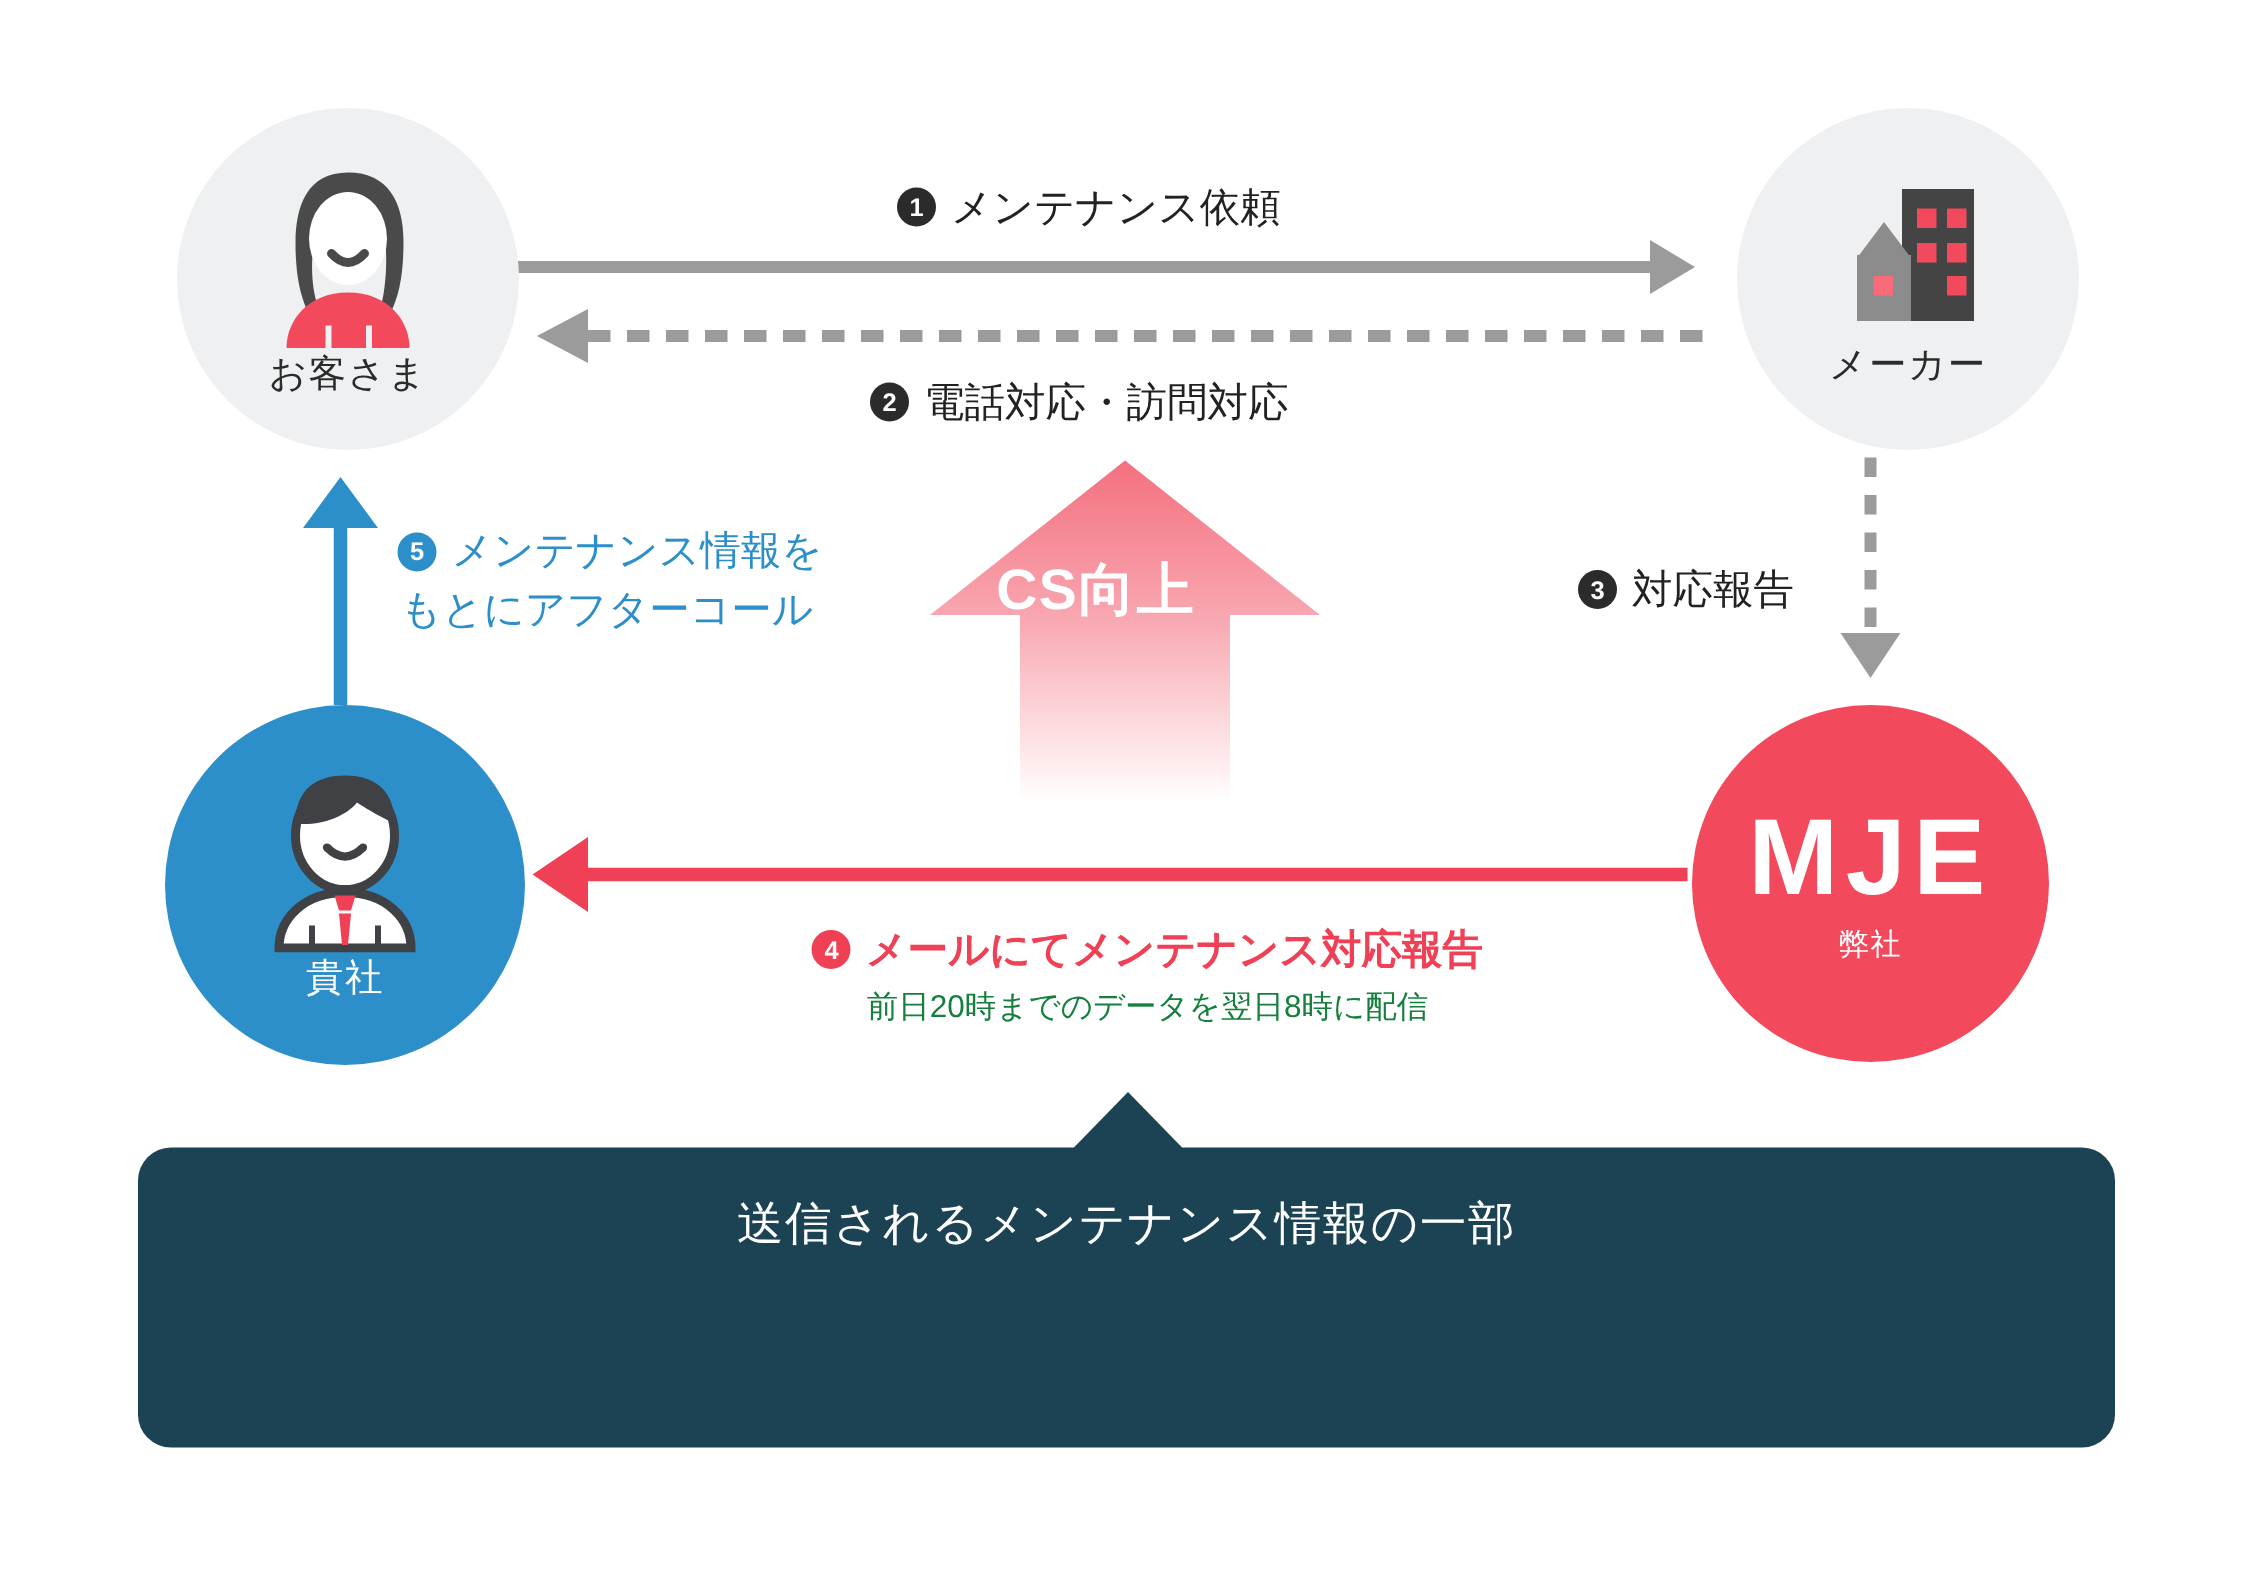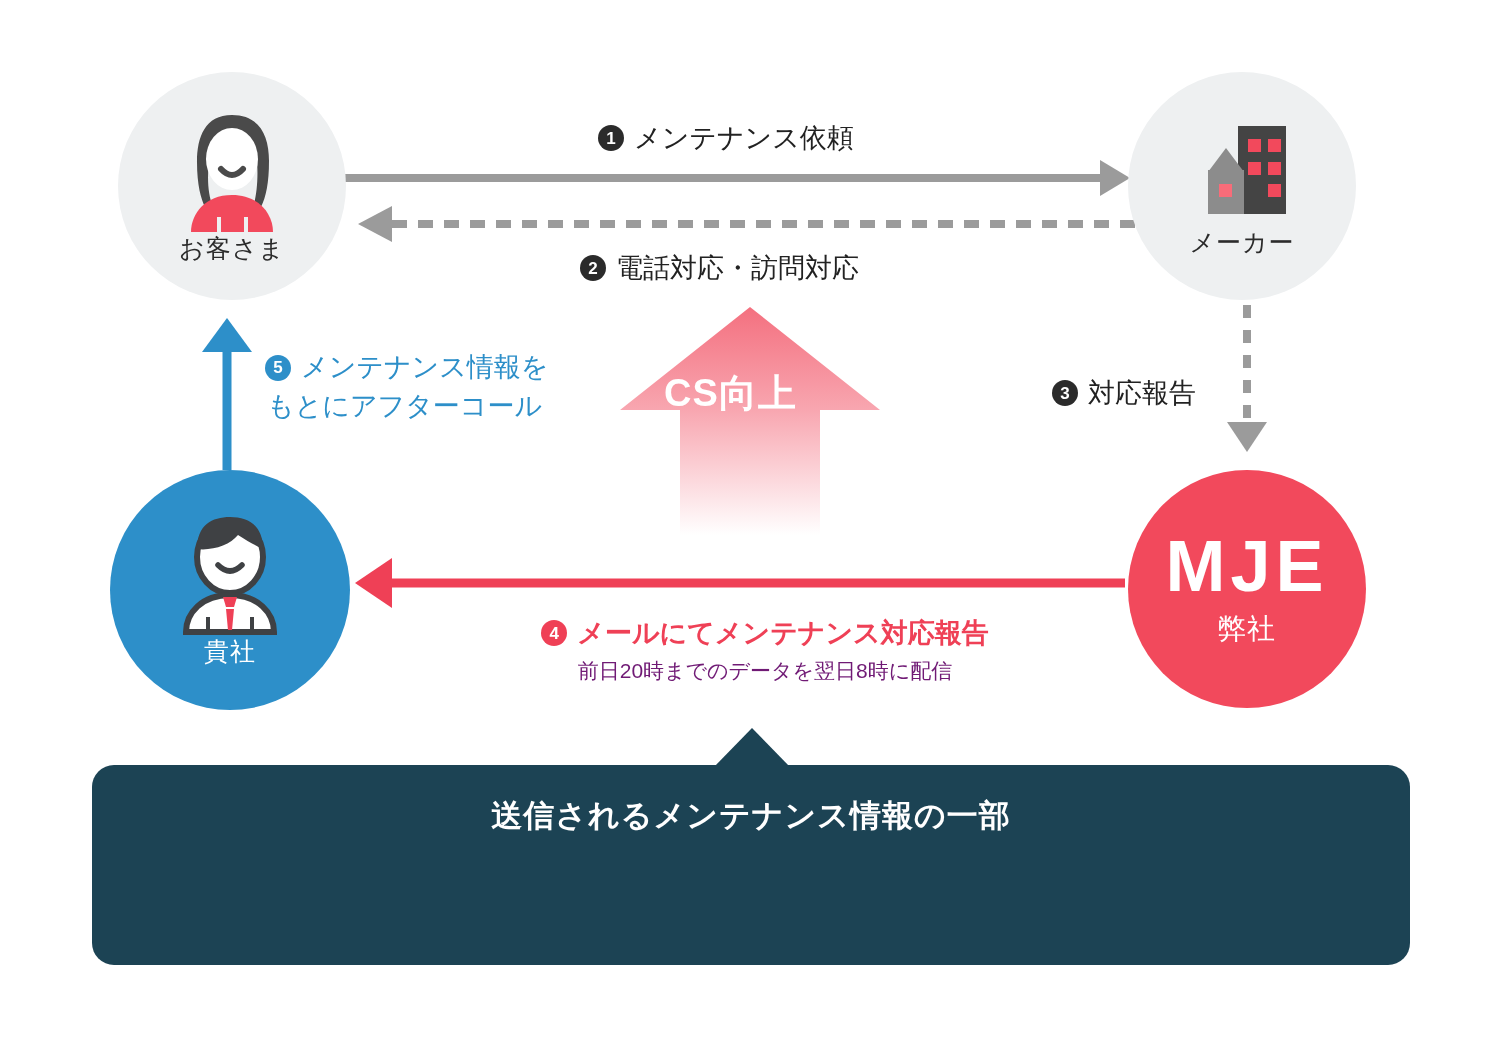--- a/index.html
+++ b/index.html
@@ -10,26 +10,26 @@
   .node{position:absolute;border-radius:50%;display:flex;flex-direction:column;
         align-items:center;justify-content:center;}
   .node-grey{background:#eef0f1;text-align:center;}
   .node-blue{background:#2d8fc9;}
   .node-red{background:#f2495c;}
 
   .node-label{font-size:25px;color:#2b2b2b;letter-spacing:1px;}
   .node-label.on-color{color:#ffffff;}
 
   #customer{left:118px;top:72px;width:228px;height:228px;}
-  #maker{left:1128px;top:72px;width:228px;height:228px;}
+  #maker{left:1158px;top:72px;width:228px;height:228px;}
   #yoursha{left:110px;top:470px;width:240px;height:240px;}
   #mje{left:1128px;top:470px;width:238px;height:238px;}
 
   .mje-text{font-size:72px;font-weight:bold;color:#ffffff;letter-spacing:5px;line-height:1;}
-  .mje-sub{font-size:28px;color:#ffffff;margin-top:8px;letter-spacing:1px;}
+  .mje-sub{font-size:20px;color:#ffffff;margin-top:8px;letter-spacing:1px;}
 
   
   .badge{display:inline-flex;align-items:center;justify-content:center;
          width:26px;height:26px;border-radius:50%;color:#fff;font-size:17px;
          font-weight:bold;line-height:1;vertical-align:middle;flex:0 0 auto;}
   .badge-dark{background:#2b2b2b;}
   .badge-blue{background:#2d8fc9;}
   .badge-red{background:#ef4056;}
 
   
@@ -41,34 +41,34 @@
   #label3{left:1052px;top:375px;}
 
   #label5{position:absolute;left:265px;top:348px;color:#2d8fc9;font-size:27px;
           line-height:1.45;width:380px;}
   #label5 .l5row{display:flex;align-items:center;gap:10px;}
   #label5 .l5row2{padding-left:2px;}
 
   #label4{position:absolute;left:505px;top:615px;width:520px;text-align:center;}
   #label4 .l4main{display:flex;align-items:center;justify-content:center;gap:10px;
                   color:#ef4056;font-size:27px;font-weight:bold;white-space:nowrap;}
-  #label4 .l4sub{margin-top:6px;font-size:21px;color:#701a75;}
+  #label4 .l4sub{margin-top:6px;font-size:21px;color:#15803d;}
 
   
   #arrows{position:absolute;left:0;top:0;width:1500px;height:1060px;}
 
   
   #cs-text{position:absolute;left:598px;top:368px;width:265px;text-align:center;
            font-size:38px;font-weight:bold;color:#ffffff;letter-spacing:1px;}
 
   
   #panel{position:absolute;left:92px;top:765px;width:1318px;height:200px;
          background:#1c4354;border-radius:22px;}
   #panel-title{position:absolute;left:0;top:30px;width:100%;text-align:center;
-               color:#ffffff;font-size:31px;font-weight:bold;letter-spacing:1px;}
+               color:#ffffff;font-size:31px;font-weight:normal;letter-spacing:1px;}
   #panel-cells{position:absolute;left:74px;top:101px;display:flex;}
   .cell{background:#fdfdfd;color:#2b2b2b;font-size:27px;height:64px;
         display:flex;align-items:center;justify-content:center;
         border-right:2px solid #1c4354;padding:0 14px;box-sizing:border-box;}
   .cell:last-child{border-right:none;}
 </style>
 </head>
 <body>
 
 <div id="stage">

